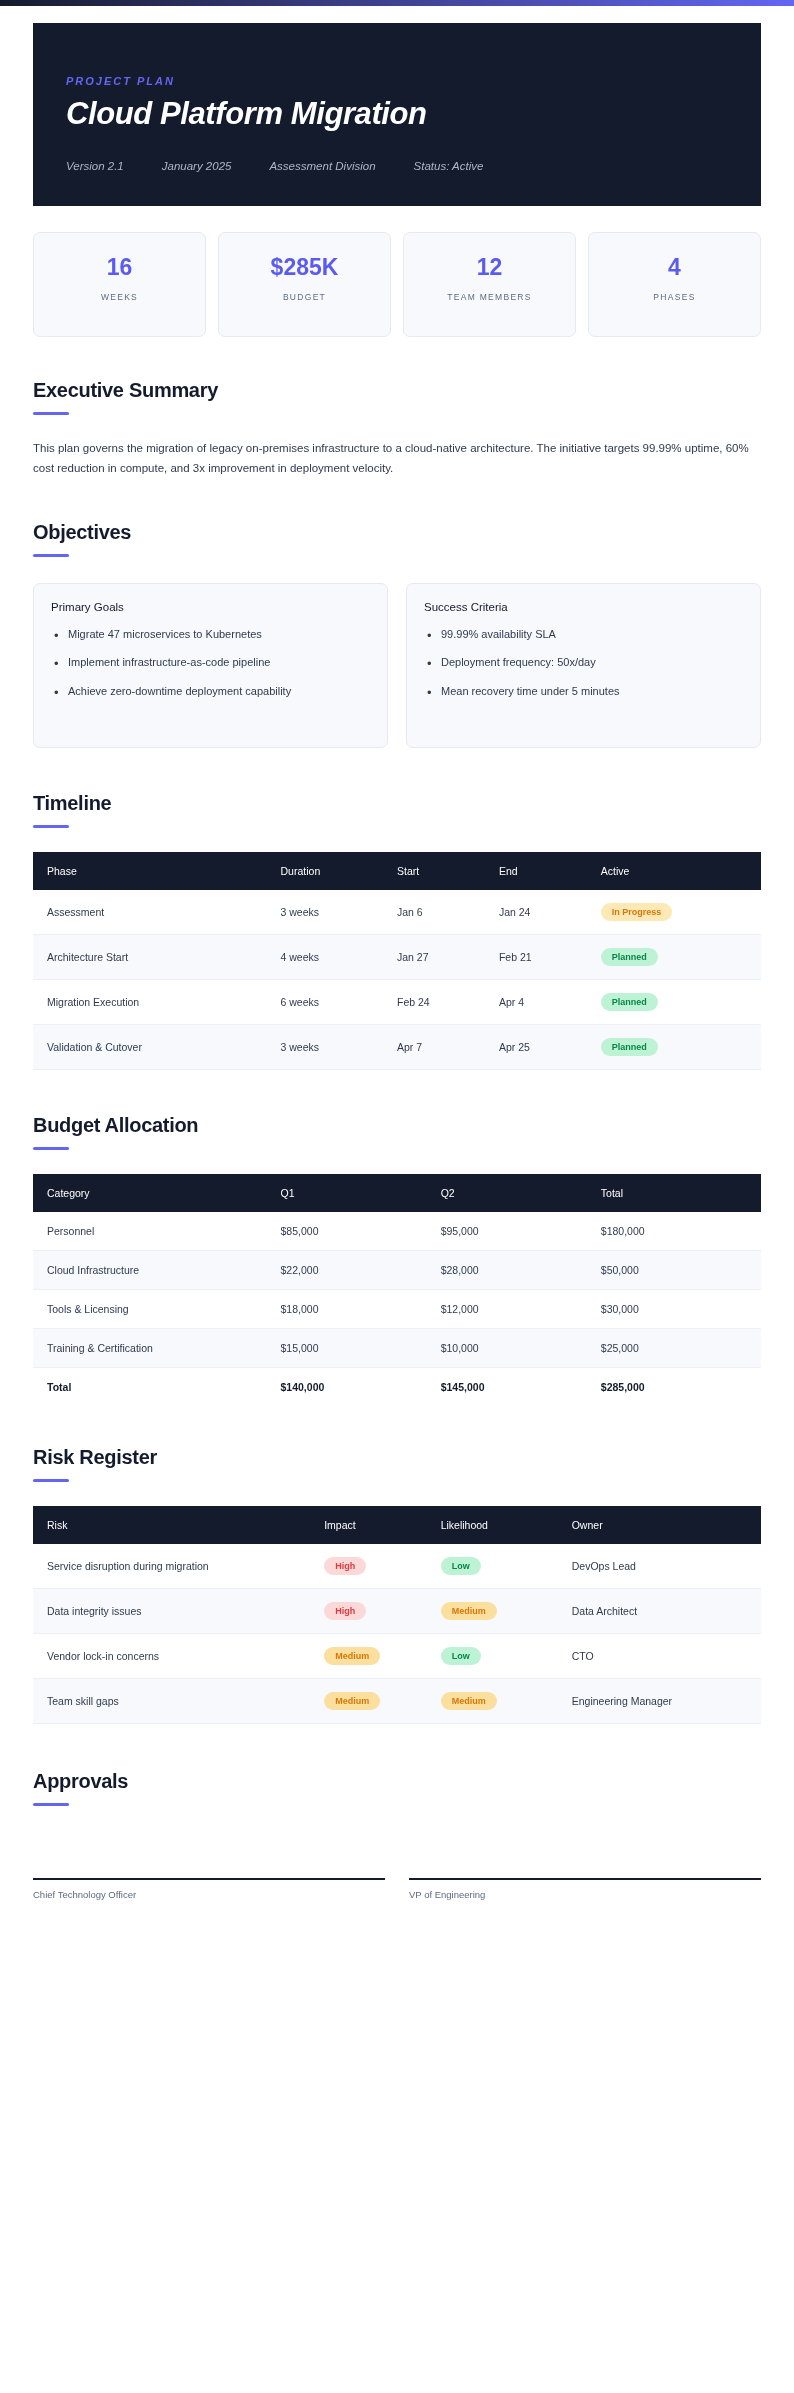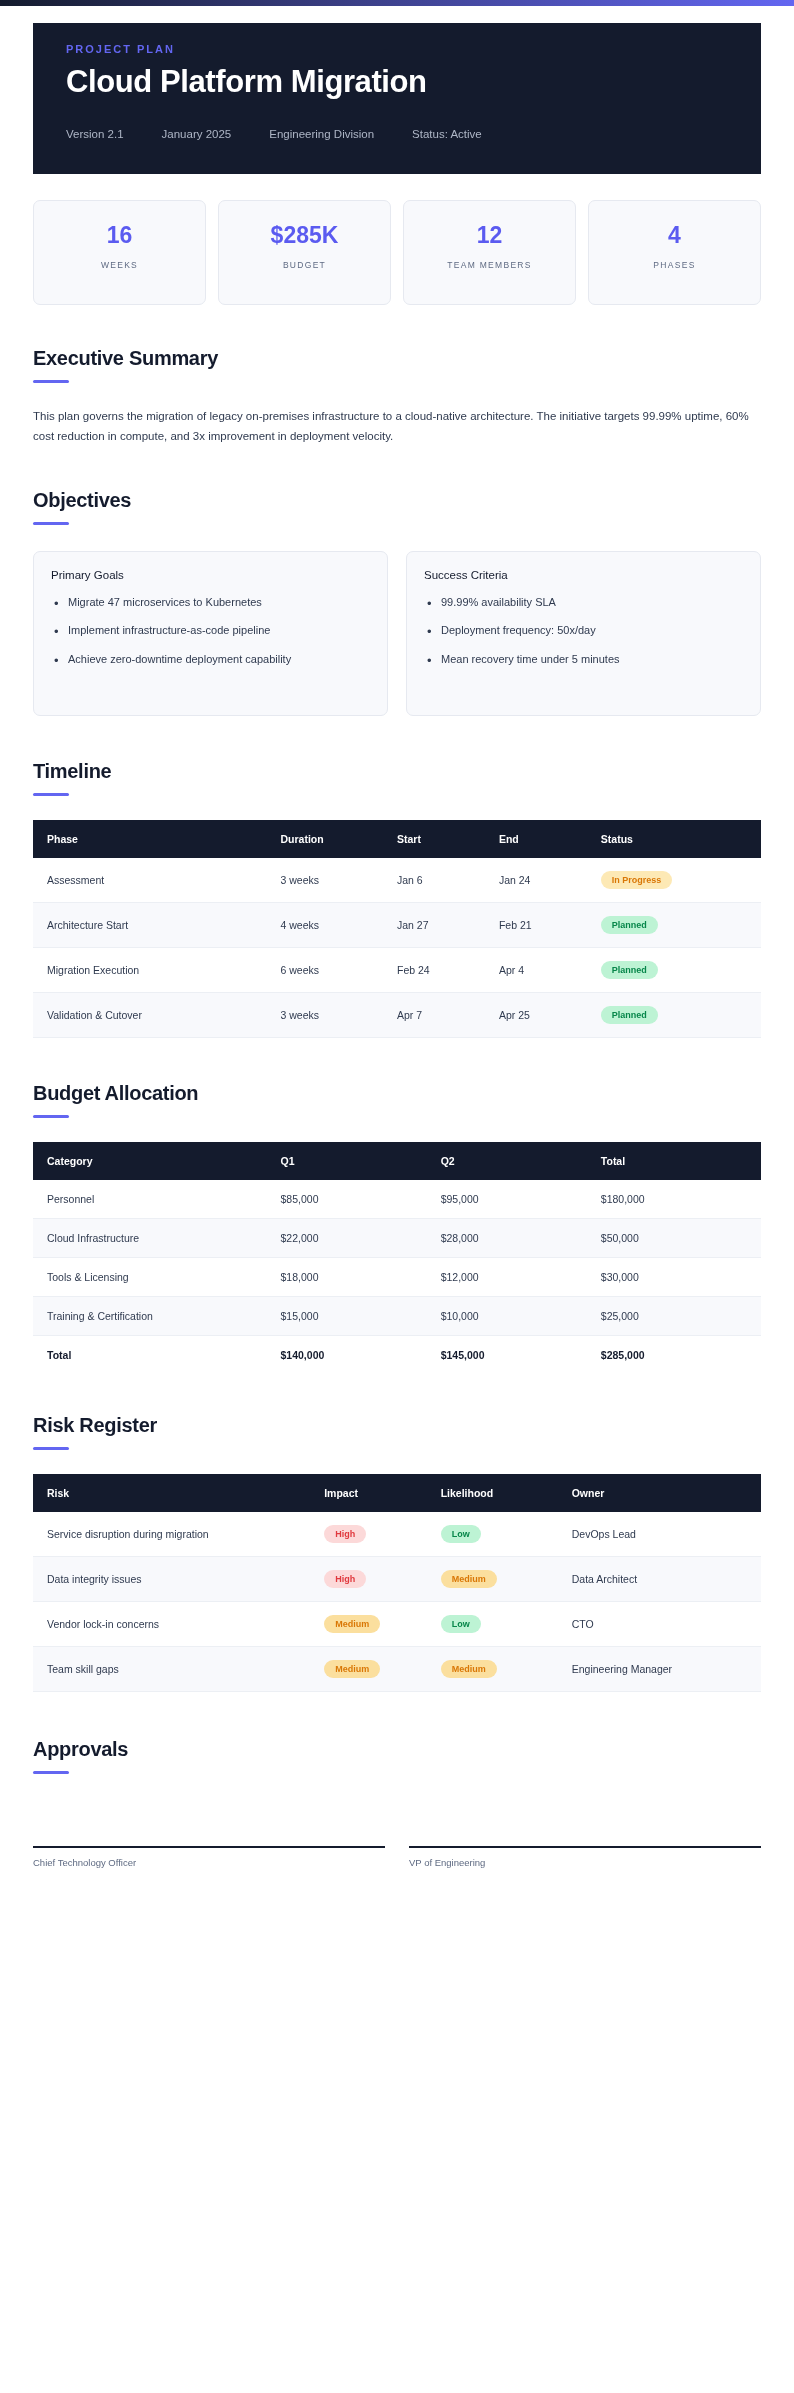--- a/index.html
+++ b/index.html
@@ -22,21 +22,22 @@
   .topbar {
     height: 6px;
     width: 100%;
     background: linear-gradient(90deg, #141b2d 0%, #3b3f87 45%, #6366f1 100%);
   }
 
   
   .hero {
     margin: 17px 33px 17px 33px;
     background: #141b2d;
-    padding: 20px 33px 34px 33px;
+    padding: 52px 33px 34px 33px;
+    font-style: italic;
   }
   .hero-eyebrow {
     color: #6366f1;
     font-size: 11px;
     font-weight: bold;
     letter-spacing: 2.0px;
     margin-bottom: 9px;
   }
   .hero-title {
     color: #ffffff;
@@ -140,21 +141,21 @@
 
   
   table {
     width: 100%;
     border-collapse: collapse;
   }
   thead th {
     background: #141b2d;
     color: #ffffff;
     font-size: 10.5px;
-    font-weight: bold;
+    font-weight: normal;
     text-align: left;
     padding: 13px 0 13px 0;
   }
   tbody td {
     font-size: 10.5px;
     color: #2f3a4f;
     padding: 13px 0 13px 0;
     border-bottom: 1px solid #eceff4;
     vertical-align: middle;
   }
@@ -205,21 +206,21 @@
 <div class="page">
 
   <div class="topbar"></div>
 
   <div class="hero">
     <div class="hero-eyebrow">PROJECT PLAN</div>
     <div class="hero-title">Cloud Platform Migration</div>
     <div class="hero-meta">
       <span>Version 2.1</span>
       <span>January 2025</span>
-      <span>Engineering Division</span>
+      <span>Assessment Division</span>
       <span>Status: Active</span>
     </div>
   </div>
 
   <div class="stats">
     <div class="stat-card">
       <div class="stat-value">16</div>
       <div class="stat-label">WEEKS</div>
     </div>
     <div class="stat-card">
@@ -271,21 +272,21 @@
   <div class="section" style="margin-top:44px;">
     <div class="section-title">Timeline</div>
     <div class="accent-rule"></div>
     <table style="margin-top:24px;">
       <thead>
         <tr>
           <th class="cell-pad-left" style="width:34%;">Phase</th>
           <th style="width:16%;">Duration</th>
           <th style="width:14%;">Start</th>
           <th style="width:14%;">End</th>
-          <th style="width:22%;">Status</th>
+          <th style="width:22%;">Active</th>
         </tr>
       </thead>
       <tbody>
         <tr>
           <td class="cell-pad-left">Assessment</td>
           <td>3 weeks</td>
           <td>Jan 6</td>
           <td>Jan 24</td>
           <td><span class="badge badge-inprogress">In Progress</span></td>
         </tr>

